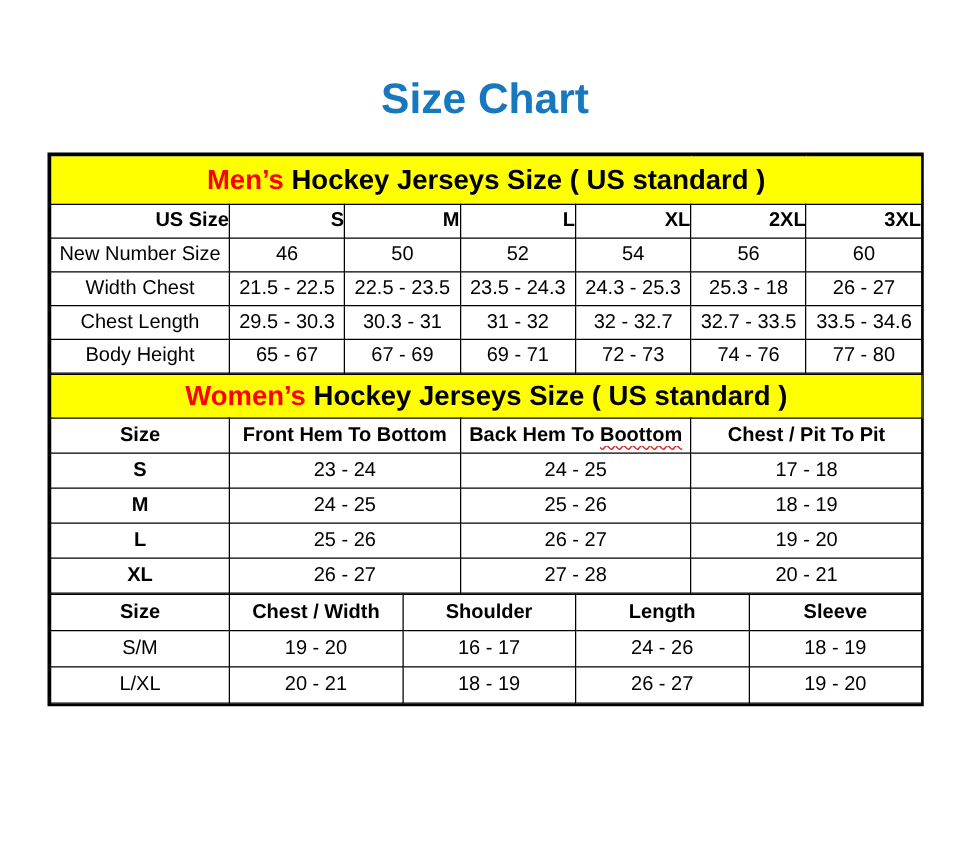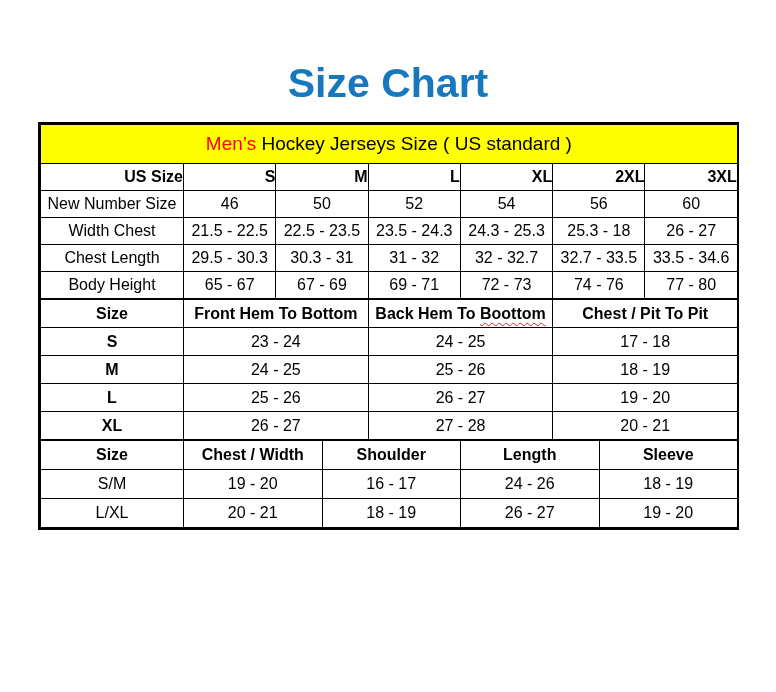--- a/index.html
+++ b/index.html
@@ -11,21 +11,21 @@
     font-family: "Liberation Sans", sans-serif;
     color: #000000;
     overflow: hidden;
   }
   .title {
     position: absolute;
     top: 60px;
     left: 0;
     width: 100%;
     text-align: center;
-    font-size: 41px;
+    font-size: 34px;
     font-weight: bold;
     color: #1878BE;
     letter-spacing: 0px;
   }
   .chart-wrap {
     position: absolute;
     left: 38px;
     top: 122px;
     width: 697px;
     border: 2px solid #000000;
@@ -39,22 +39,22 @@
     border: 1px solid #000000;
     text-align: center;
     vertical-align: middle;
     padding: 0;
     font-size: 16px;
     line-height: 1.1;
   }
   
   tr.band th {
     background: #FFFF00;
-    font-size: 19px;
-    font-weight: normal;
+    font-size: 22px;
+    font-weight: bold;
     height: 38px;
   }
   .accent { color: #FF0000; }
   
   .mens th, .mens td { height: 26px; }
   .mens tr.head th { font-weight: bold; text-align: right; }
   .mens td.row-label { font-weight: normal; }
   
   .womens th, .womens td { height: 27px; }
   .womens tr.band th { height: 34px; }
@@ -143,20 +143,26 @@
         </tr>
       </tbody>
     </table>
 
     <table class="tbl womens">
       <colgroup>
         <col style="width:143px">
         <col span="3" style="width:184.7px">
       </colgroup>
       <tbody>
+        <tr class="band">
+          <th colspan="4">
+            <span class="accent">Women’s</span>
+            <span>Hockey Jerseys Size ( US standard )</span>
+          </th>
+        </tr>
         <tr class="head">
           <th>Size</th>
           <th>Front Hem To Bottom</th>
           <th>
             <span>Back Hem To</span>
             <span class="squiggle">Boottom</span>
           </th>
           <th>Chest / Pit To Pit</th>
         </tr>
         <tr>

